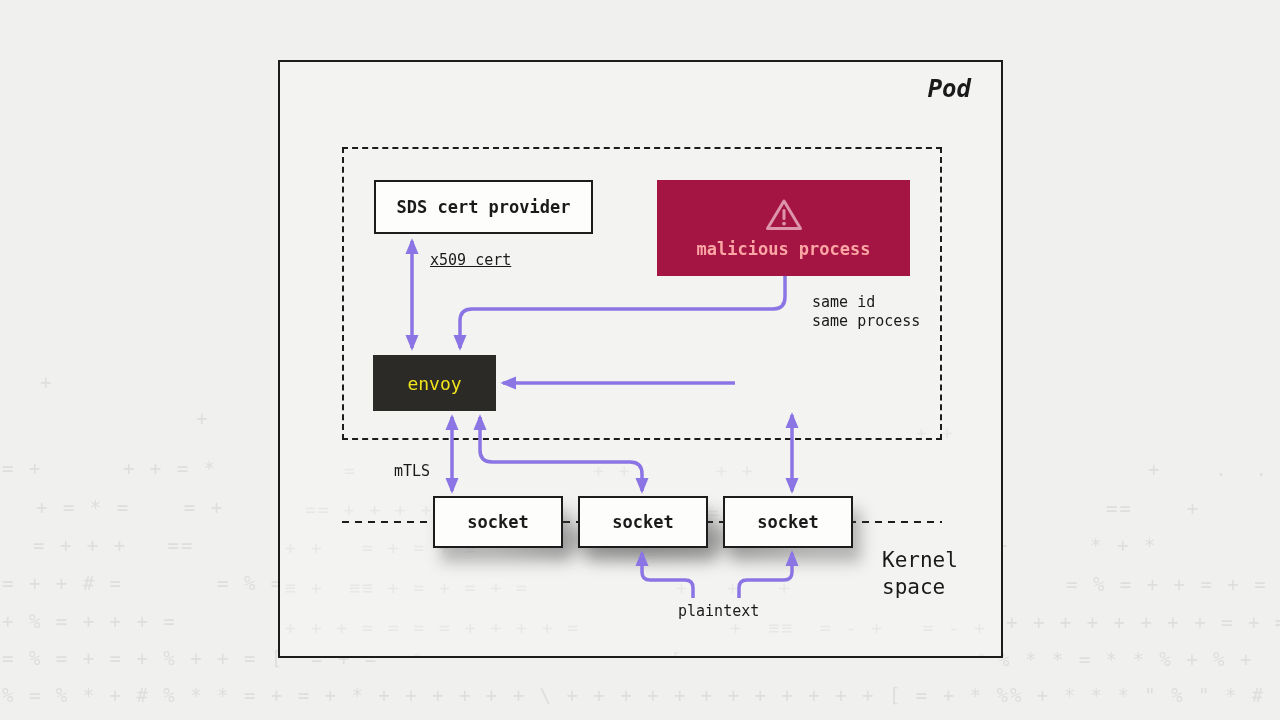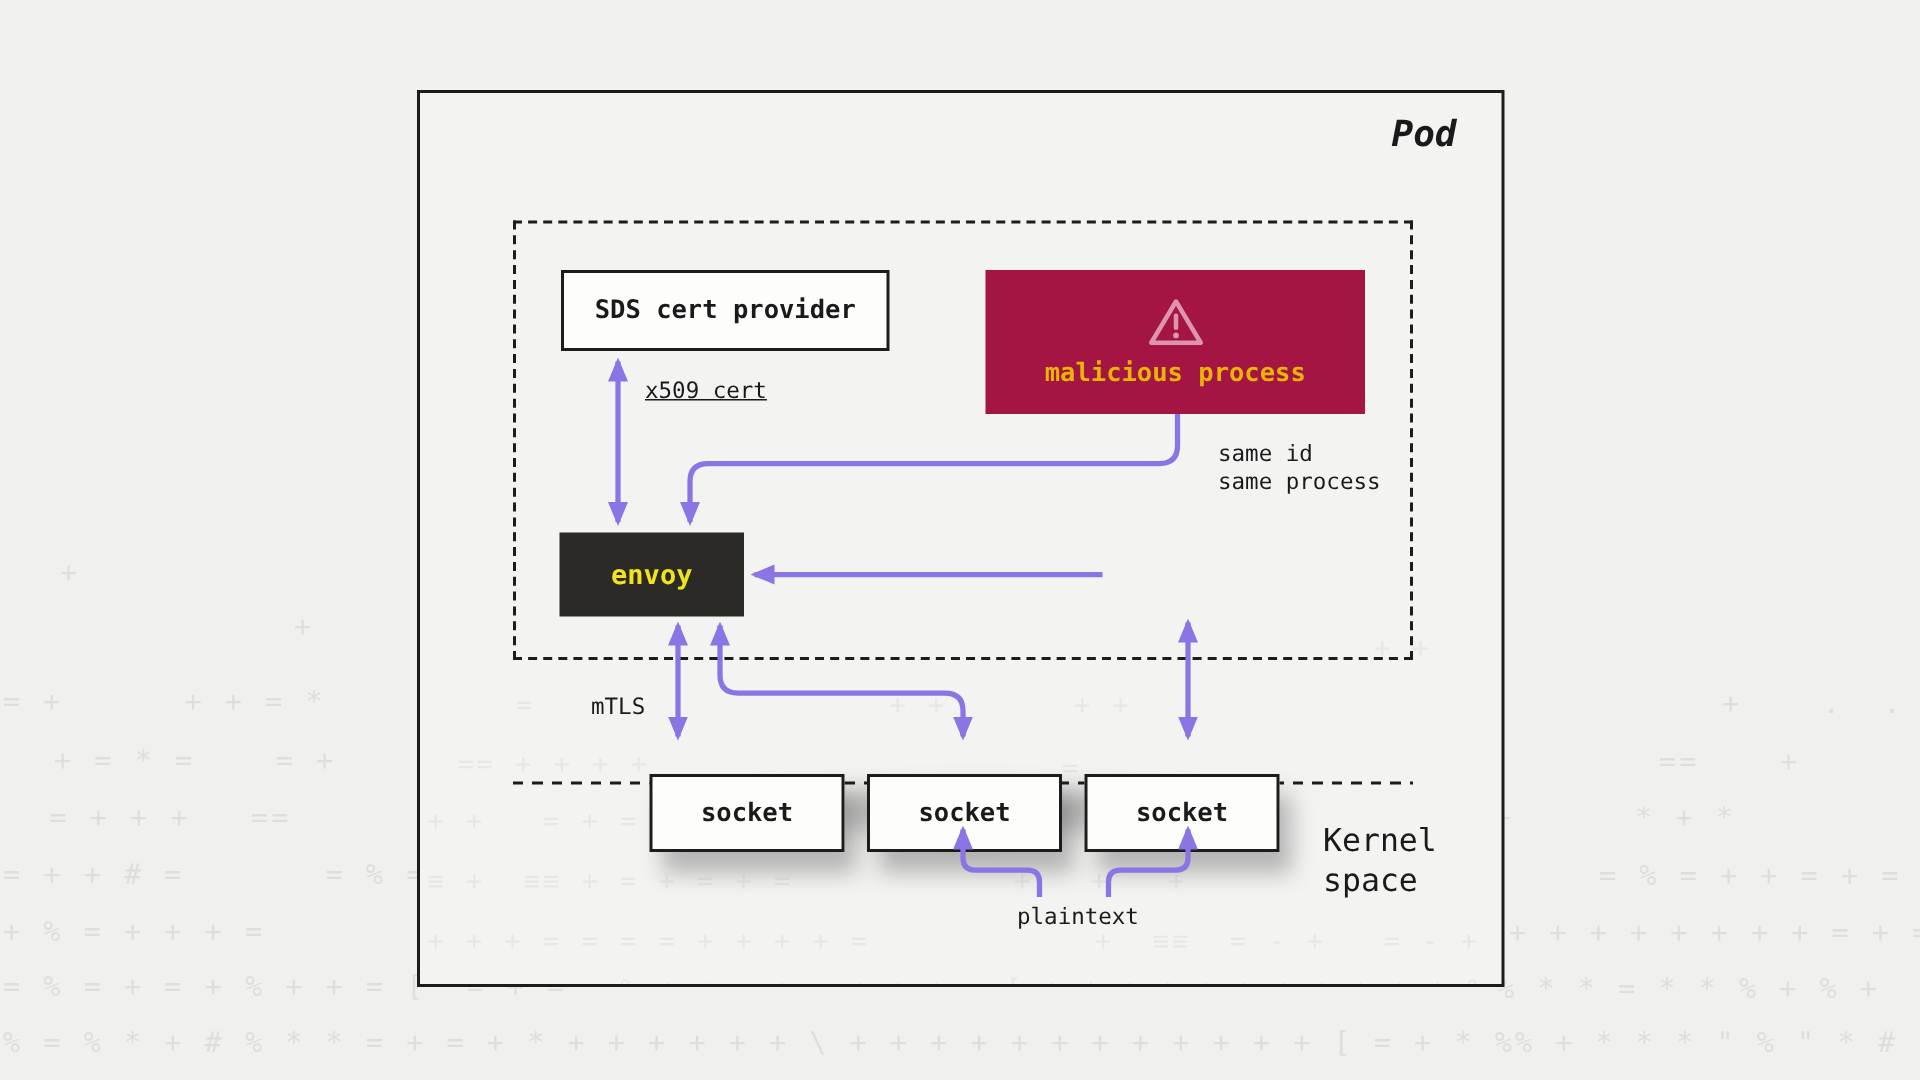--- a/index.html
+++ b/index.html
@@ -50,32 +50,32 @@
     border:2px solid #1c1c1c;
     font-size:17px; font-weight:bold;
     z-index:4;
   }
   #node-sds    { left:94px;  top:118px; width:219px; height:54px; }
   #node-workload-b { left:455px; top:295px; width:175px; height:53px; }
 
   #node-malicious {
     left:377px; top:118px; width:253px; height:96px;
     background:#a51543; border:none;
-    color:#eab308;
+    color:#fca5a5;
     flex-direction:column; gap:6px;
     justify-content:center;
   }
   #node-envoy {
     left:93px; top:293px; width:123px; height:56px;
     background:#2b2a27; border:none;
-    color:#f1e41c; font-weight:bold; font-size:18px;
+    color:#f1e41c; font-weight:normal; font-size:18px;
   }
 
   .socket { top:434px; width:130px; height:52px; z-index:4;
-            box-shadow:8px 14px 14px rgba(80,80,80,0.38);margin-top:20px; }
+            box-shadow:8px 14px 14px rgba(80,80,80,0.38); }
   #socket-1 { left:153px; }
   #socket-2 { left:298px; }
   #socket-3 { left:443px; }
 
   #socket-shadow {
     left:160px; top:462px; width:420px; height:52px;
     background:radial-gradient(ellipse 55% 60% at 50% 30%, rgba(70,70,70,0.55), rgba(120,120,120,0.25) 55%, rgba(140,140,140,0) 75%);
     filter:blur(7px);
     z-index:3;
   }

